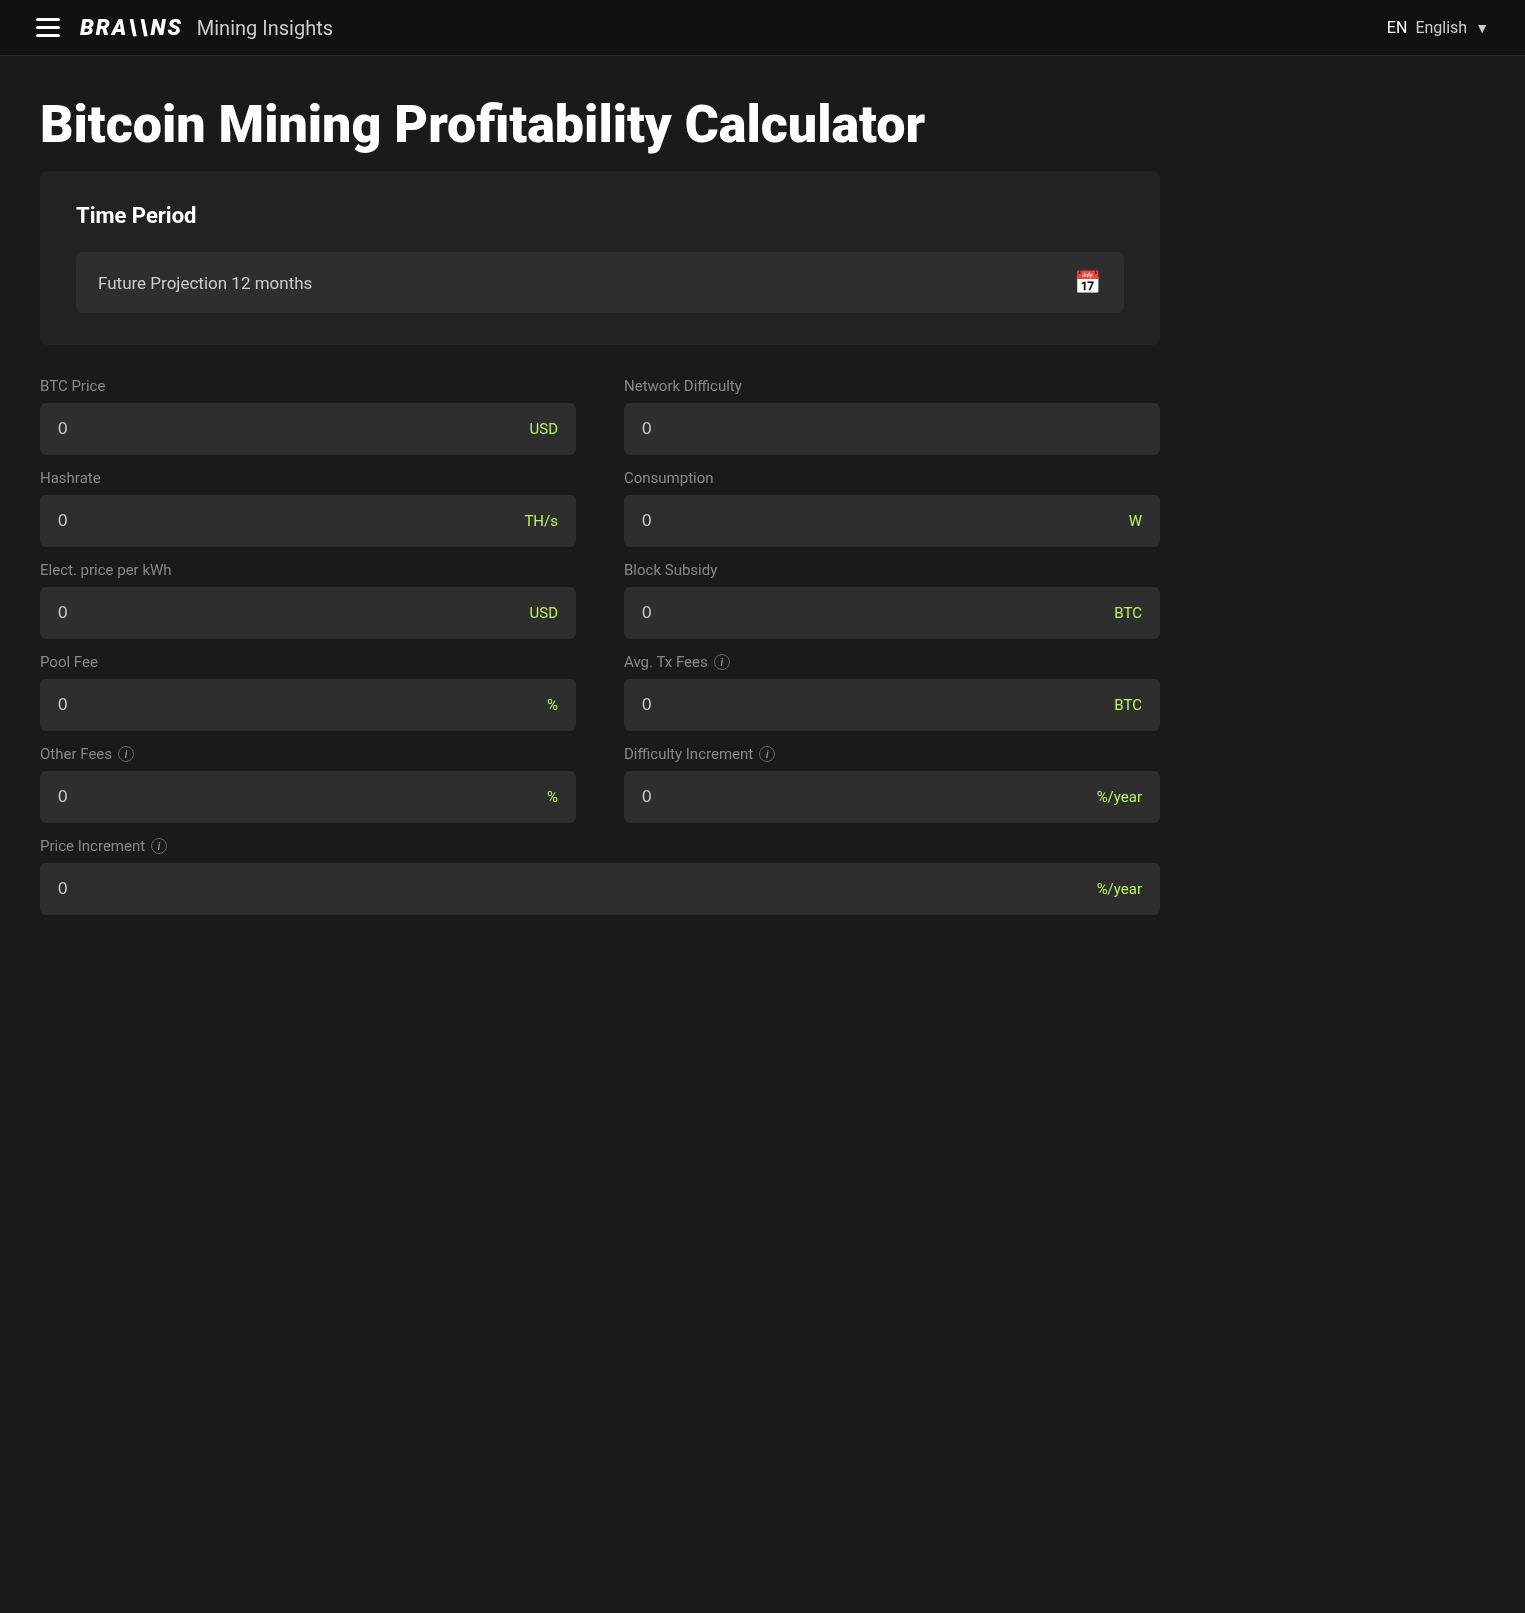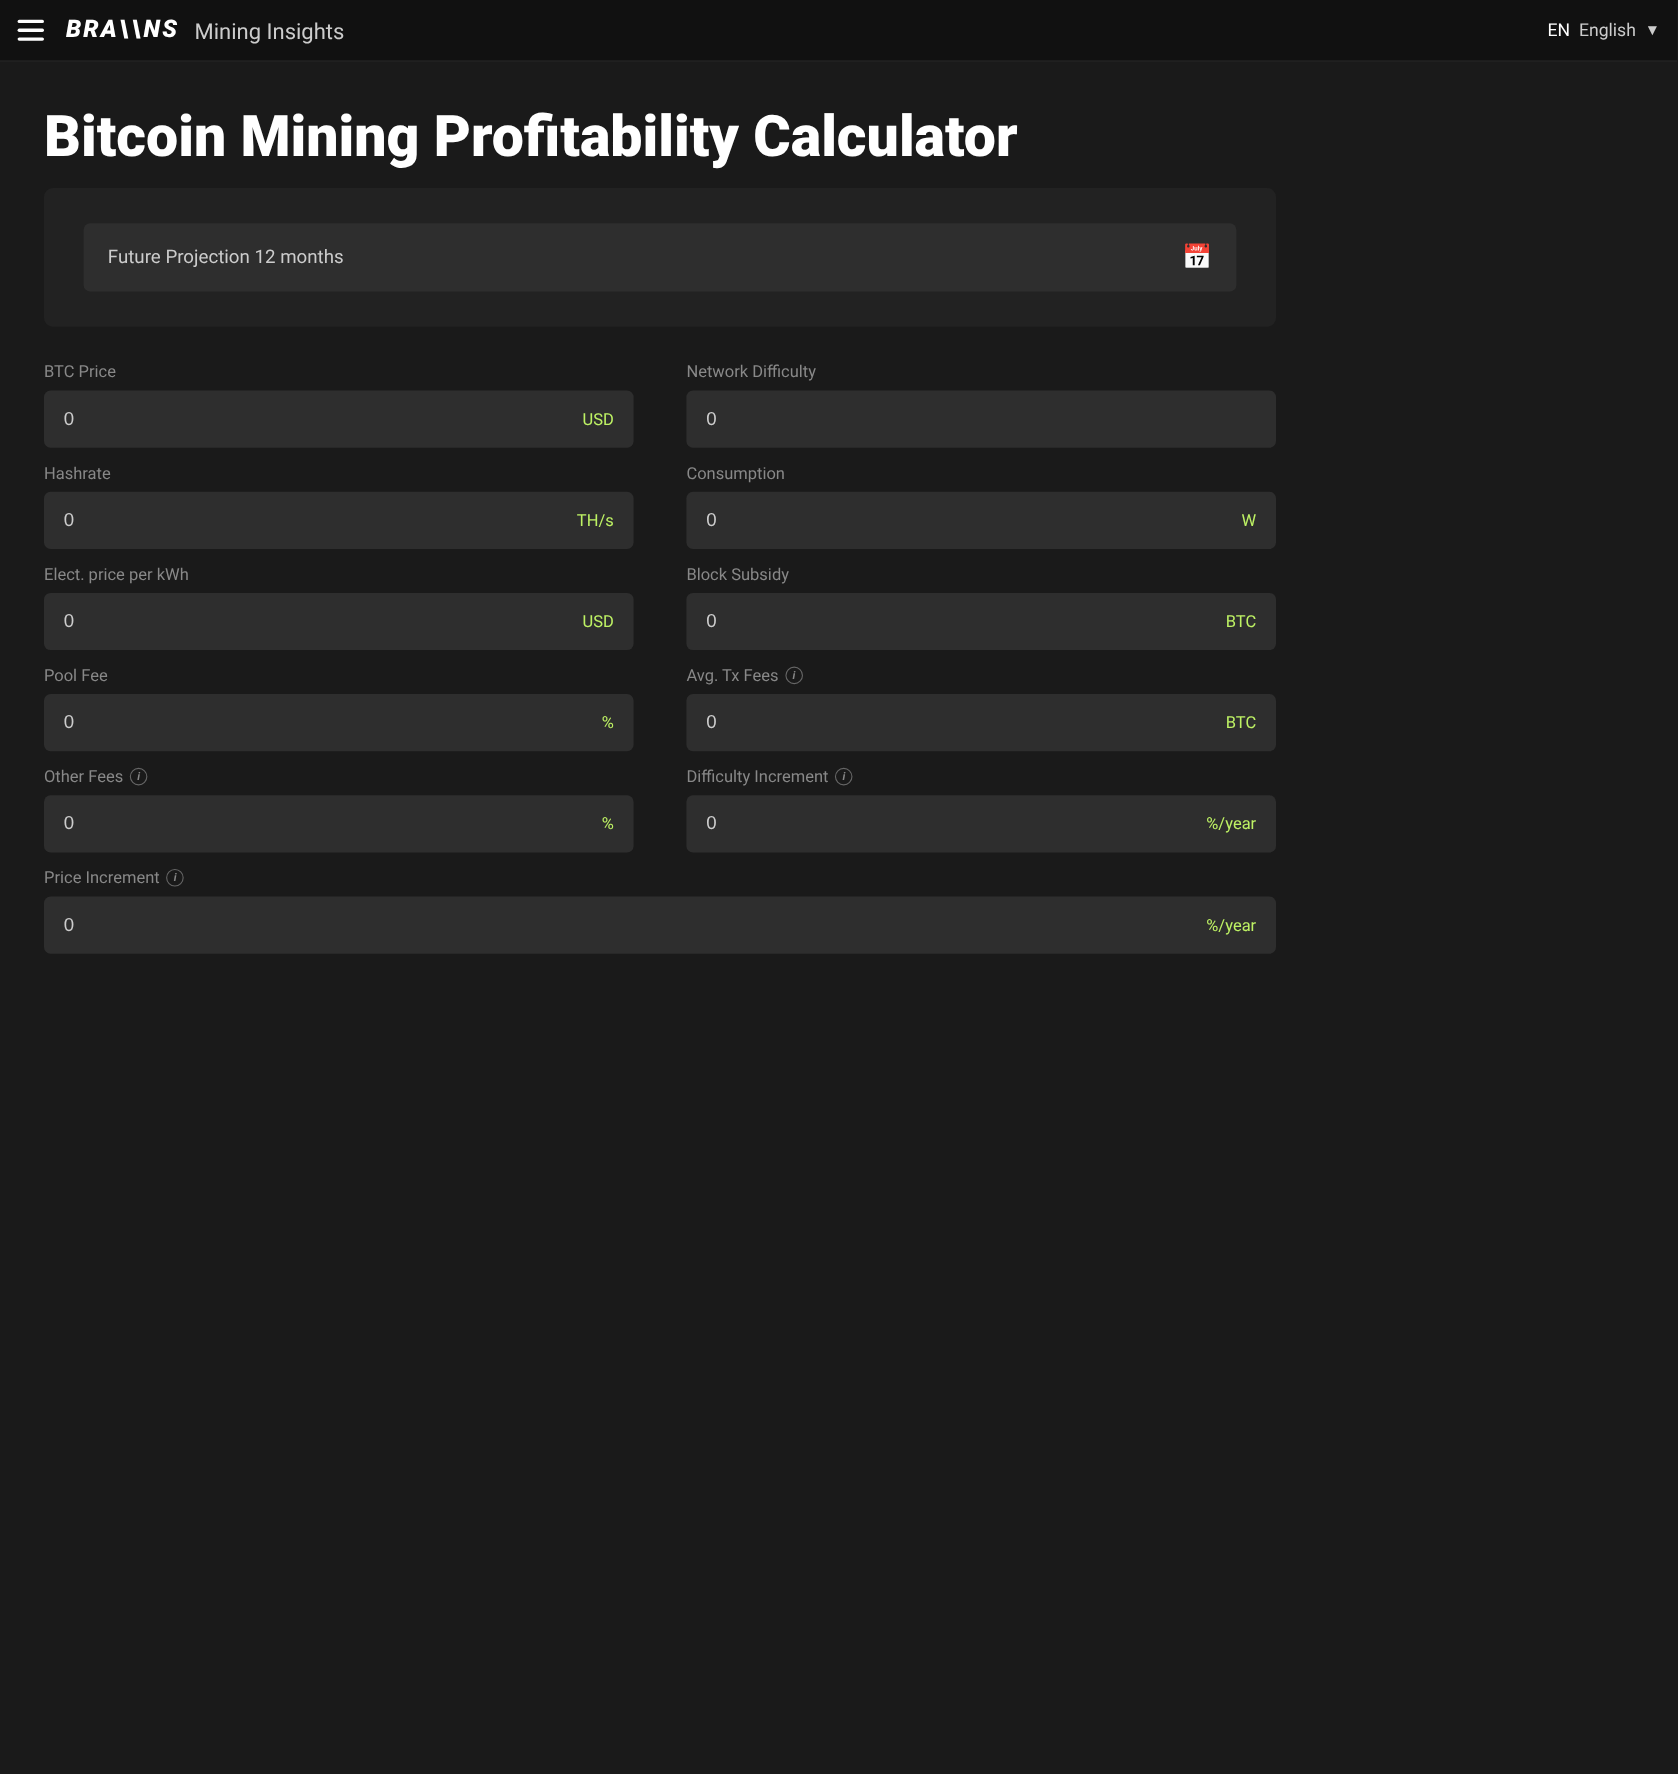--- a/index.html
+++ b/index.html
@@ -10,21 +10,21 @@
       min-height: 1613px;
       width: 1525px;
     }
 
     
     .navbar {
       background-color: #111111;
       display: flex;
       align-items: center;
       justify-content: space-between;
-      padding: 0 16px;
+      padding: 0 36px;
       height: 56px;
       border-bottom: 1px solid #2a2a2a;
     }
     .navbar-left {
       display: flex;
       align-items: center;
       gap: 20px;
     }
     .hamburger-icon {
       display: flex;
@@ -234,20 +234,21 @@
     <span class="lang-label">English</span>
     <span class="chevron-down-icon">▼</span>
   </div>
 </nav>
 
 <main class="main">
 
   <h1 class="page-title">Bitcoin Mining Profitability Calculator</h1>
 
   <div class="section-card">
+    <div class="section-title">Time Period</div>
     <div class="time-period-select">
       <span class="time-period-select-label">Future Projection 12 months</span>
       <span class="calendar-icon">📅</span>
     </div>
   </div>
 
   <div class="inputs-section">
     <div class="inputs-grid" id="inputs-grid">
 
     <div class="input-group">

